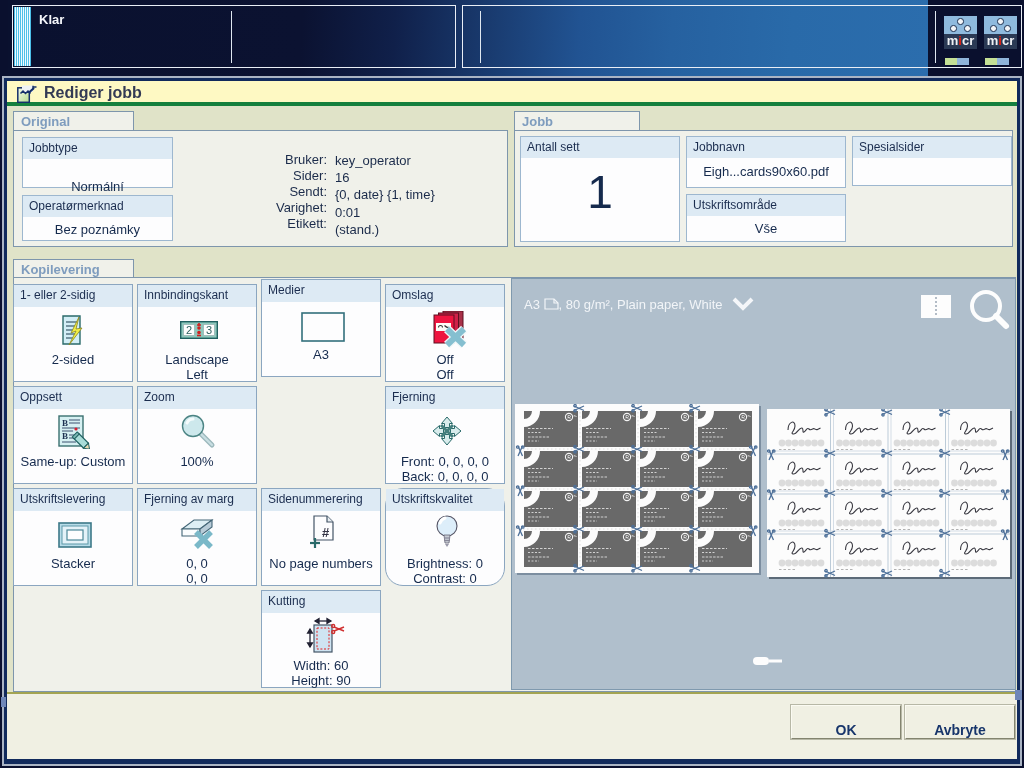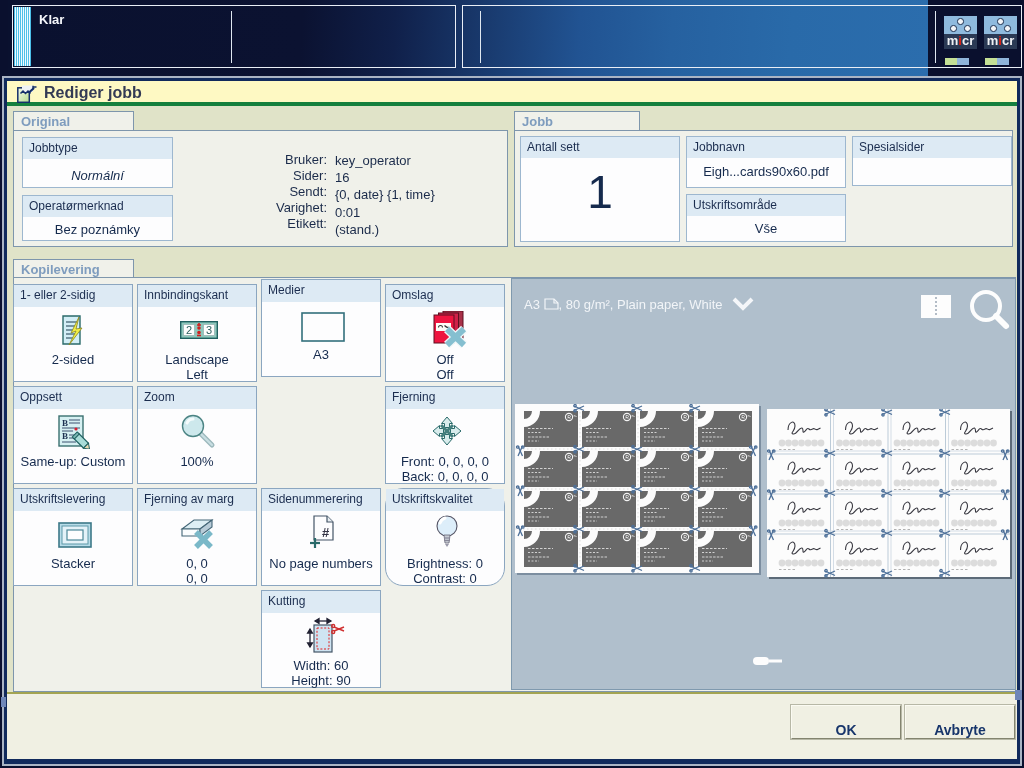--- a/index.html
+++ b/index.html
@@ -117,21 +117,21 @@
       <path d="M12,7.5 l5,-4.5" stroke="#15306a" stroke-width="2.2"></path>
       <path d="M16,0.8 v3 M16,2 h3.5" stroke="#15306a" stroke-width="1.4"></path>
     </svg>
     <div class="txt">Rediger jobb</div>
   </div>
 
   <div class="tab" style="left:6px; top:30px; width:121px;">Original</div>
   <div class="panel" style="left:6px; top:49px; width:495px; height:117px;"></div>
   <div class="box" style="left:15px; top:56px; width:151px; height:51px;">
     <span class="lbl">Jobbtype</span>
-        <span class="val" style="margin-top:9px;font-style:italic;">Normální</span>
+        <span class="val" style="margin-top:20px;">Normální</span>
   </div>
   <div class="box" style="left:15px; top:114px; width:151px; height:46px;">
     <span class="lbl">Operatørmerknad</span>
         <span class="val" style="margin-top:5px;">Bez poznámky</span>
   </div>
   <div id="inforows" style="position:absolute; left:170px; top:71px; width:240px; font-size:13px; color:#1b2b4a;">
     <div style="position:absolute; left:0; width:150px; text-align:right; line-height:16px;">Bruker:<br>Sider:<br>Sendt:<br>Varighet:<br>Etikett:</div>
     <div style="position:absolute; left:158px; line-height:17.2px; white-space:nowrap;">key_operator<br>16<br>{0, date} {1, time}<br>0:01<br>(stand.)</div>
   </div>
 

